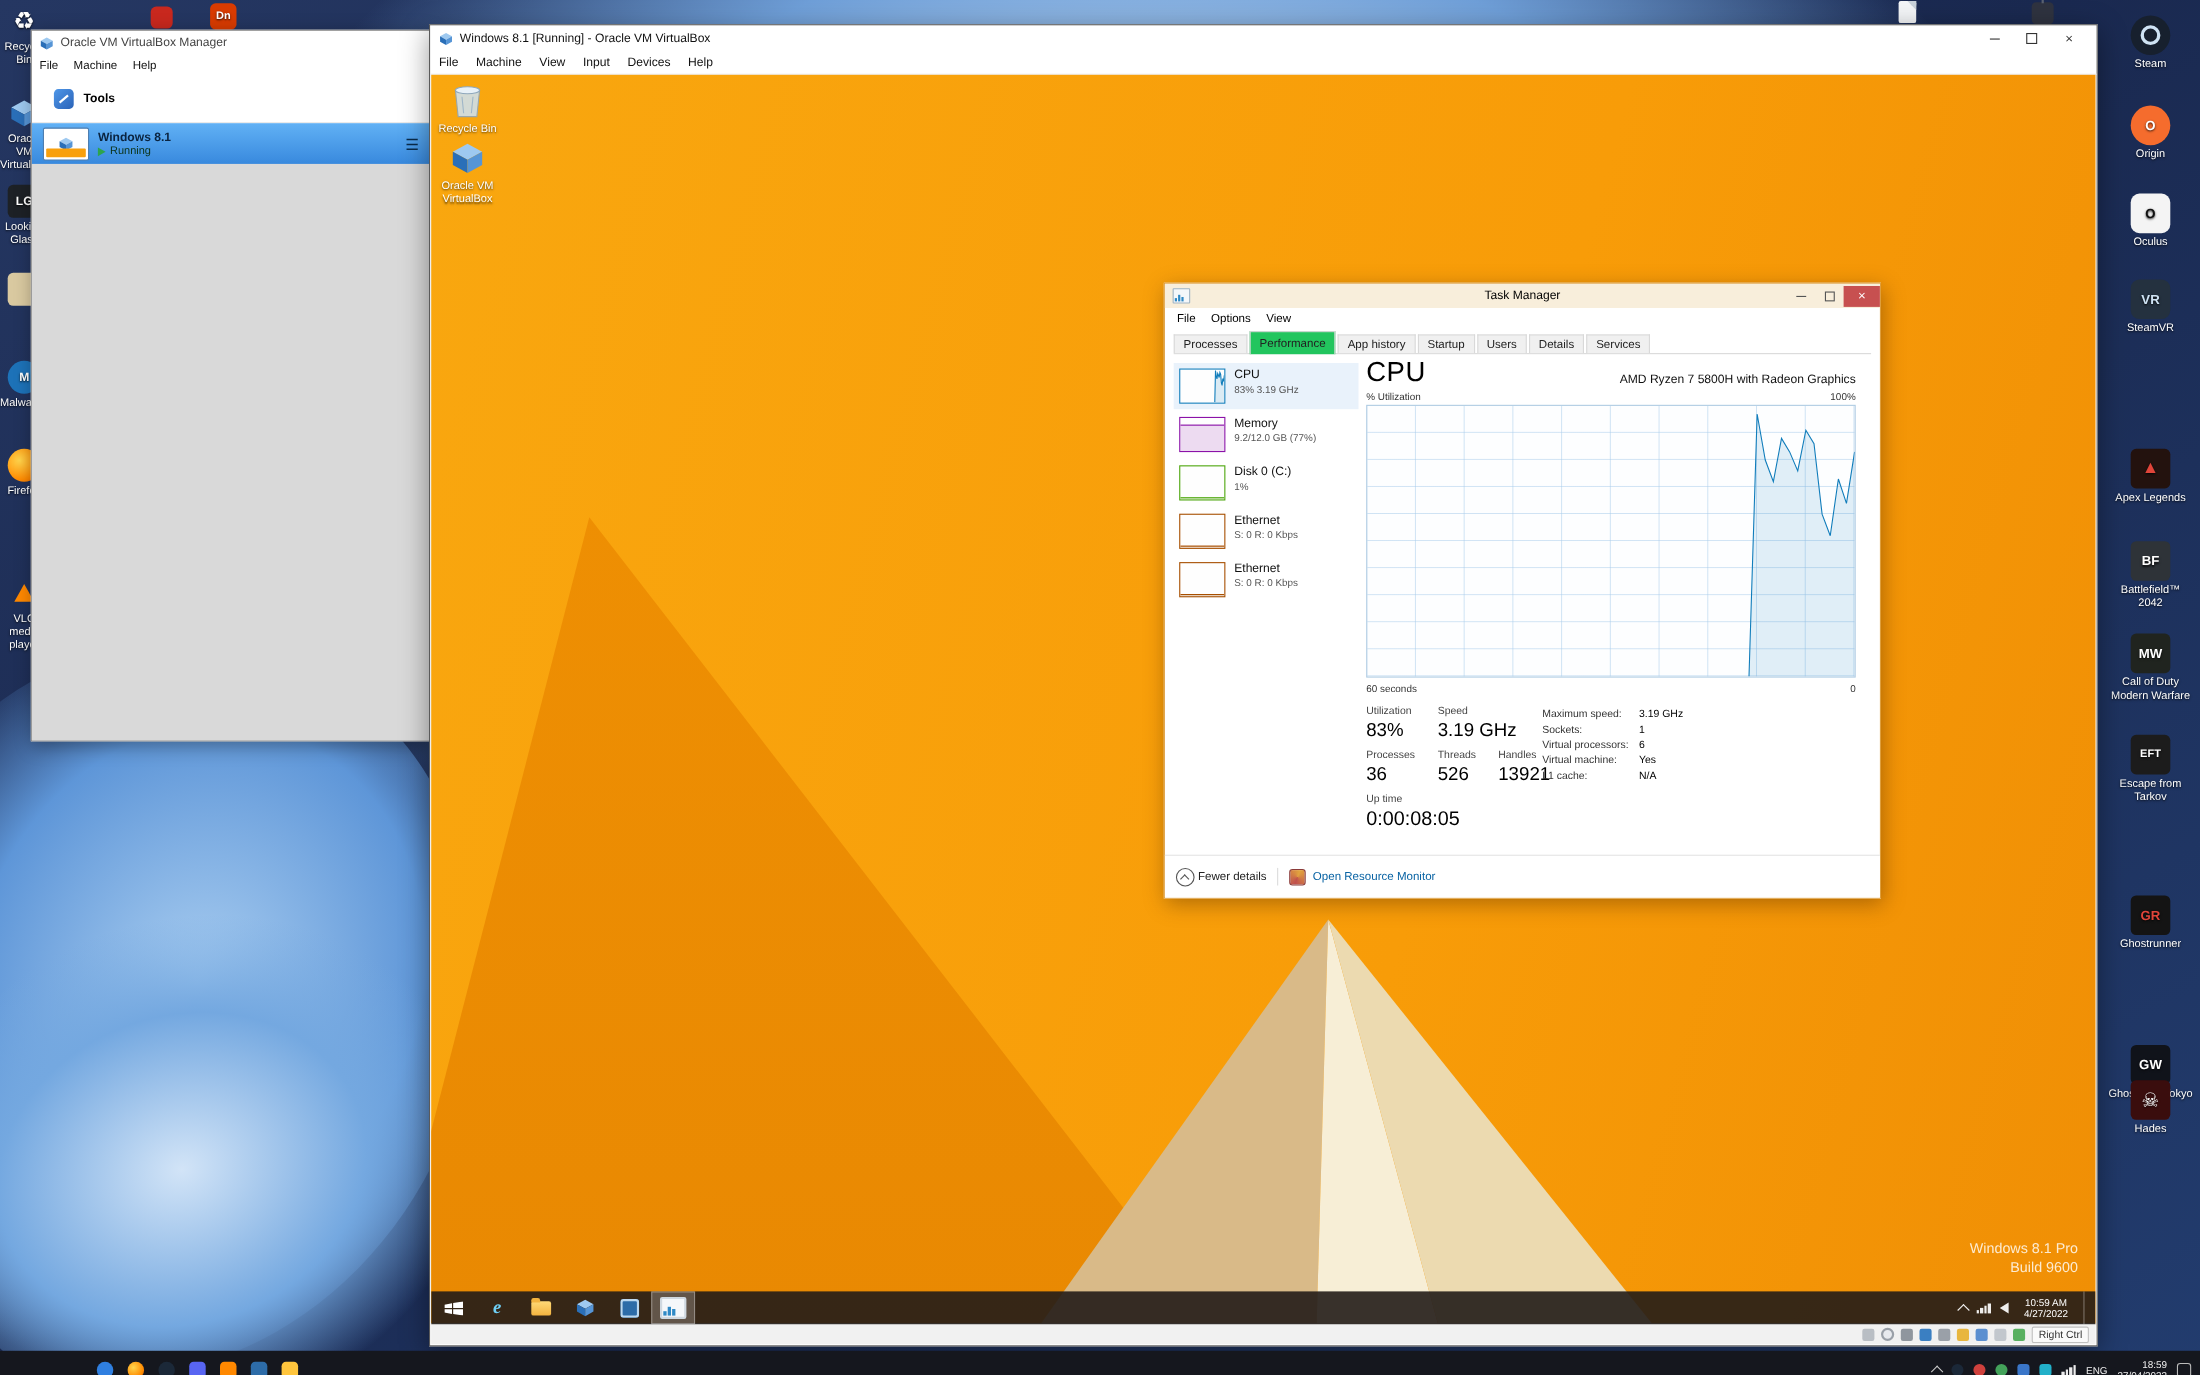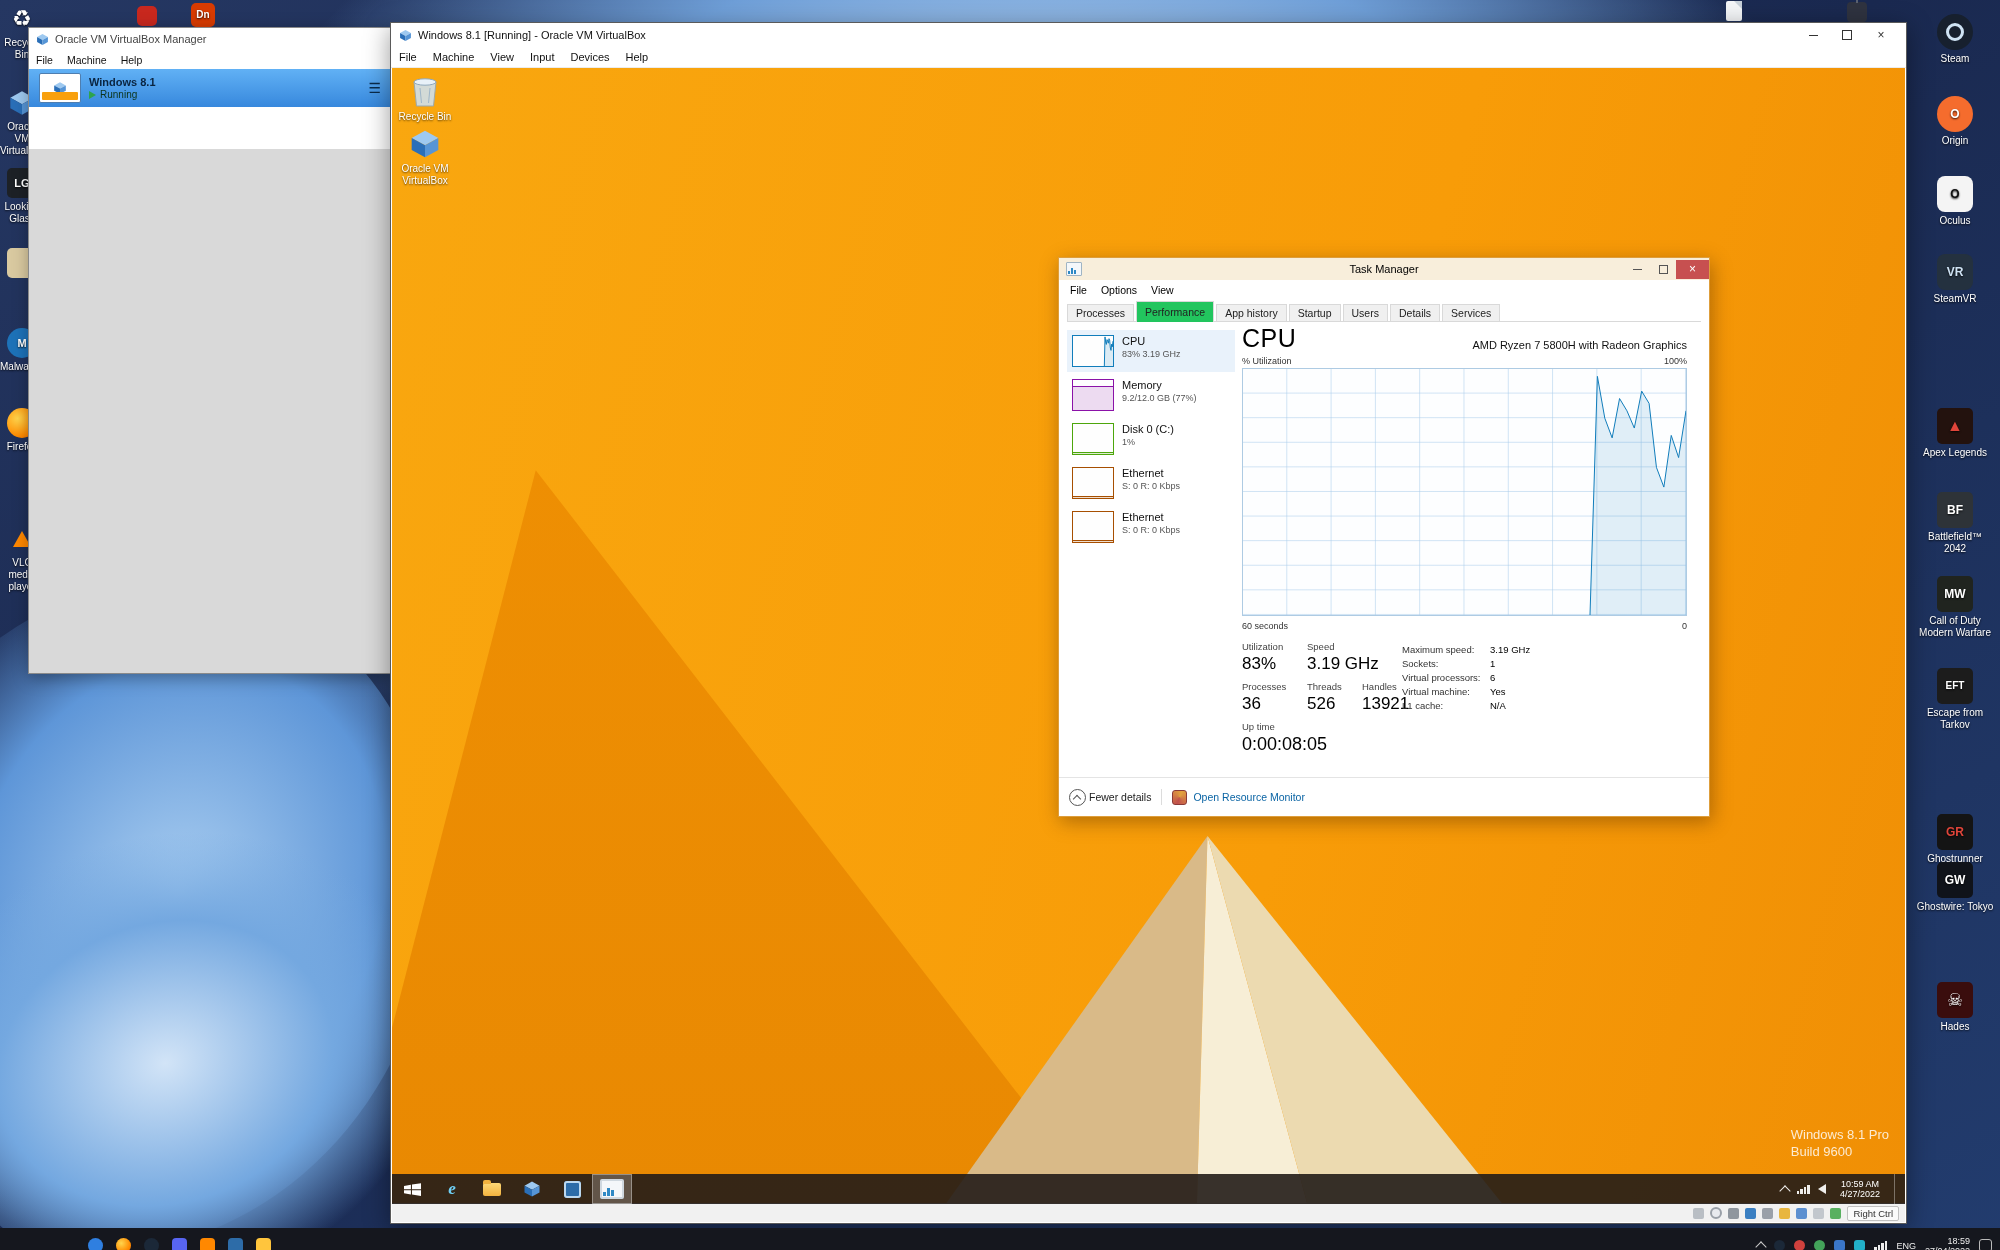--- a/index.html
+++ b/index.html
@@ -76,21 +76,21 @@
 
   
   .gt{position:absolute;inset:0}
   #gt1{background:linear-gradient(to bottom,#f19203,#e98902);clip-path:polygon(9.5% 35.4%, -3% 100%, 47% 100%)}
   #gt2{background:#d9ba88;clip-path:polygon(53.9% 67.6%, 36.6% 100%, 53.2% 100%)}
   #gt3{background:#f7eed6;clip-path:polygon(53.9% 67.6%, 53.2% 100%, 60.5% 100%)}
   #gt4{background:#ecdab0;clip-path:polygon(53.9% 67.6%, 60.5% 100%, 73.4% 100%)}
 
   .gicon{position:absolute;width:64px;text-align:center;color:#fff;font-size:10px;line-height:12px;
          text-shadow:0 1px 2px rgba(0,0,0,.7)}
-  #gwm{position:absolute;right:16px;bottom:44px;text-align:left;color:rgba(255,255,255,.82);
+  #gwm{position:absolute;right:16px;bottom:44px;text-align:right;color:rgba(255,255,255,.82);
        font-size:13px;line-height:17px}
 
   
   #gtb{position:absolute;left:0;bottom:0;width:100%;height:30px;background:rgba(34,28,24,.9);
        display:flex;align-items:center;color:#fff;z-index:5}
   .gapp{width:40px;height:30px;display:flex;align-items:center;justify-content:center;flex:none}
   .gapp.active{background:rgba(255,255,255,.22);box-shadow:inset 0 0 0 1px rgba(255,255,255,.35)}
   .fold{width:18px;height:13px;background:linear-gradient(#ffd977,#f3b33f);border-radius:2px;position:relative}
   .fold::before{content:"";position:absolute;top:-3px;left:0;width:8px;height:4px;background:#f3b33f;border-radius:2px 2px 0 0}
   .app5{width:17px;height:17px;background:#2d6ca8;border-radius:3px;box-shadow:inset 0 0 0 2px #bcd8ef}
@@ -275,40 +275,44 @@
   <div>Call of Duty Modern Warfare</div>
 </div>
 <div class="dicon ric" style="top:668px">
   <div class="img rs" style="background:#1c1c1c;font-size:10px">EFT</div>
   <div>Escape from Tarkov</div>
 </div>
 <div class="dicon ric" style="top:814px">
   <div class="img rs" style="background:#141414;color:#e0453a">GR</div>
   <div>Ghostrunner</div>
 </div>
-<div class="dicon ric" style="top:862px">
+<div class="dicon ric" style="top:950px">
   <div class="img rs" style="background:#10131a">GW</div>
   <div>Ghostwire: Tokyo</div>
 </div>
 <div class="dicon ric" style="top:982px">
   <div class="img rs" style="background:#3a0d0d;font-size:18px">☠</div>
   <div>Hades</div>
 </div>
 
 <div id="vbm">
   <div id="vbm-t">
     <svg viewBox="0 0 24 24" width="13" height="13">
         <use href="#cube-shape"></use>
       </svg>
     <span>Oracle VM VirtualBox Manager</span>
   </div>
   <div id="vbm-m">
     <span>File</span>
     <span>Machine</span>
     <span>Help</span>
+  </div>
+  <div id="vbm-tools">
+    <span id="toolsic"></span>
+    <b>Tools</b>
   </div>
   <div id="vbm-row">
     <div id="vmshot">
       <svg viewBox="0 0 24 24" width="14" height="14">
           <use href="#cube-shape"></use>
         </svg>
     </div>
     <div>
       <div id="vbm-name">Windows 8.1</div>
       <div id="vbm-status">

